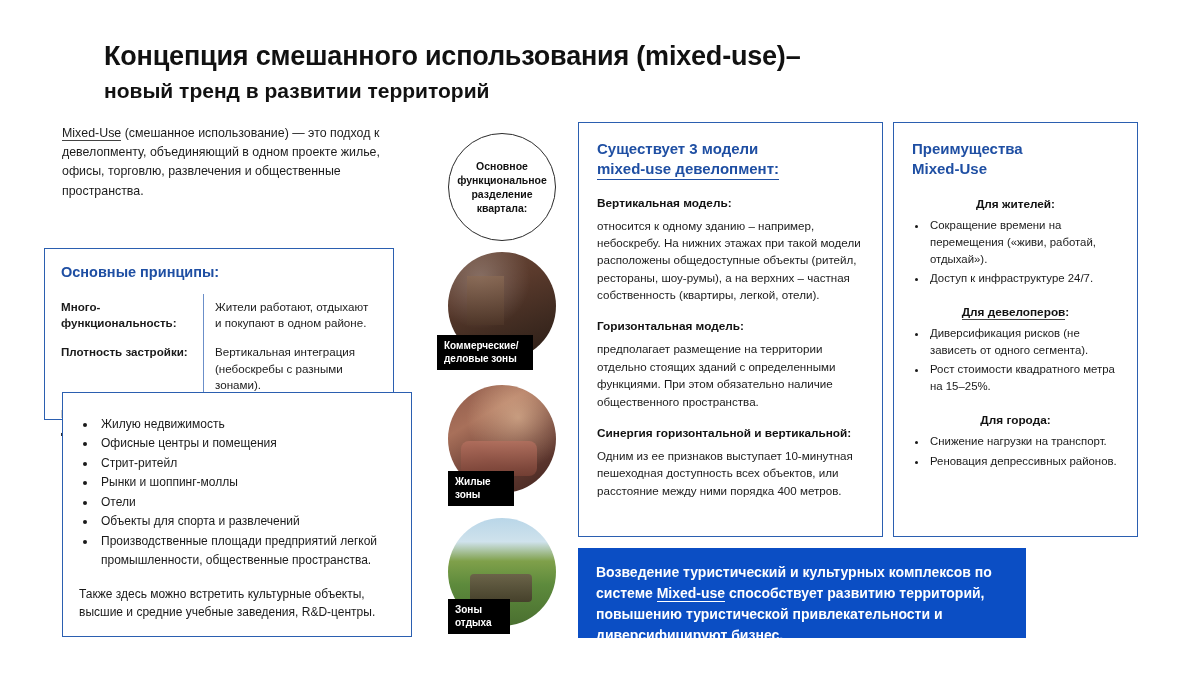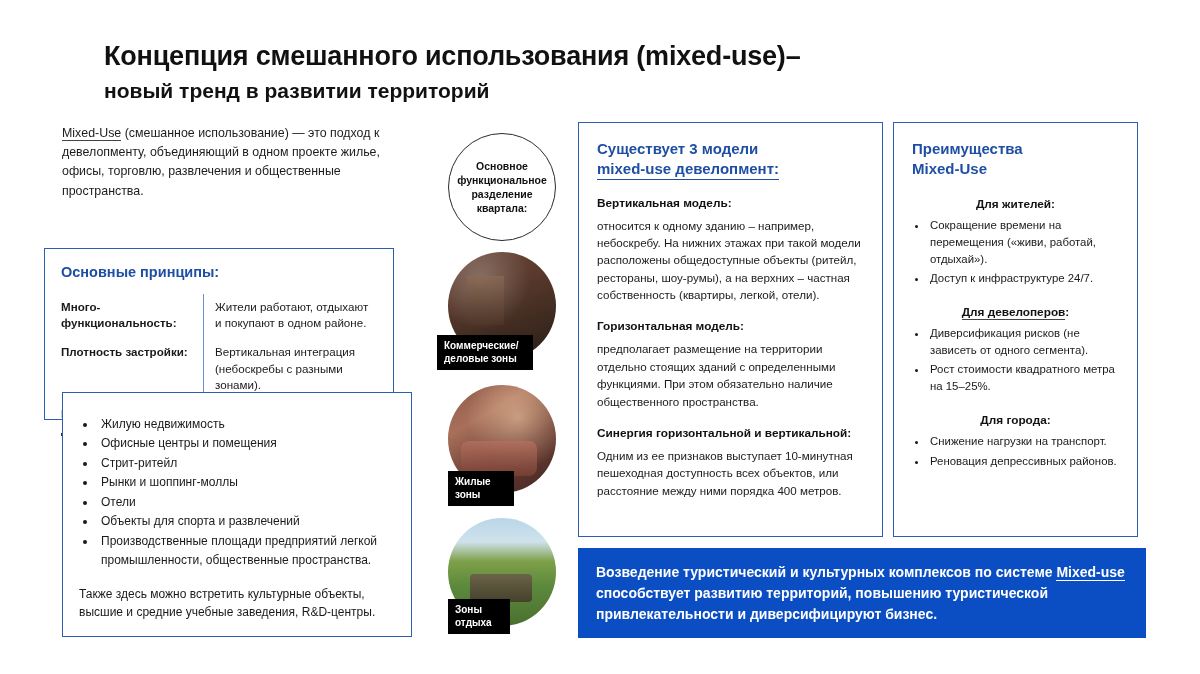--- a/index.html
+++ b/index.html
@@ -294,21 +294,21 @@
     line-height: 1.5;
     color: #1a1a1a;
   }
   .adv-list li { padding-left: 2px; margin-bottom: 2px;}
 
   
   .banner {
     position: absolute;
     left: 578px;
     top: 548px;
-    width: 568px;
+    width: 448px;
     height: 90px;
     background: #0b4ec4;
     color: #ffffff;
     font-size: 14px;
     font-weight: bold;
     line-height: 1.5;
     padding: 14px 18px;
     box-sizing: border-box;
   }
   .banner .ul {

